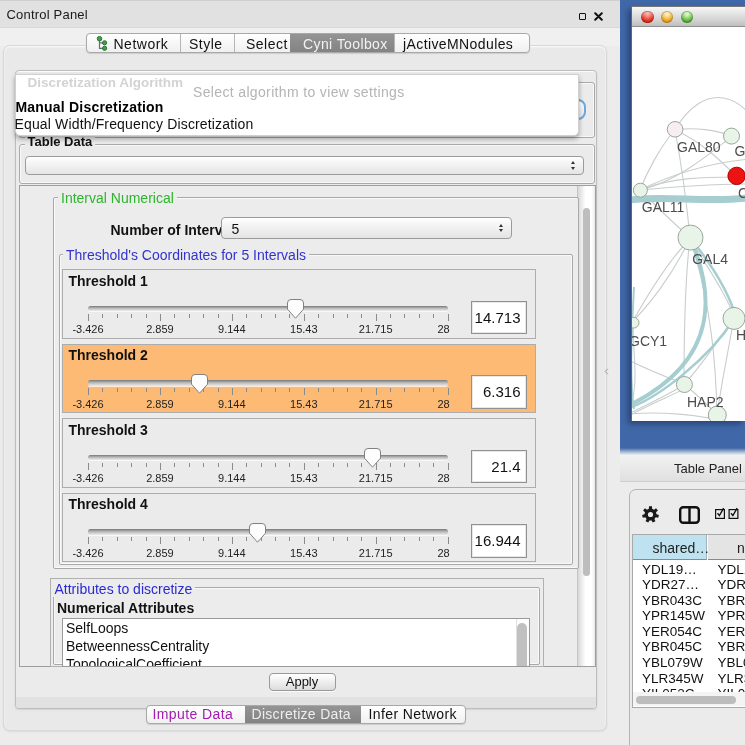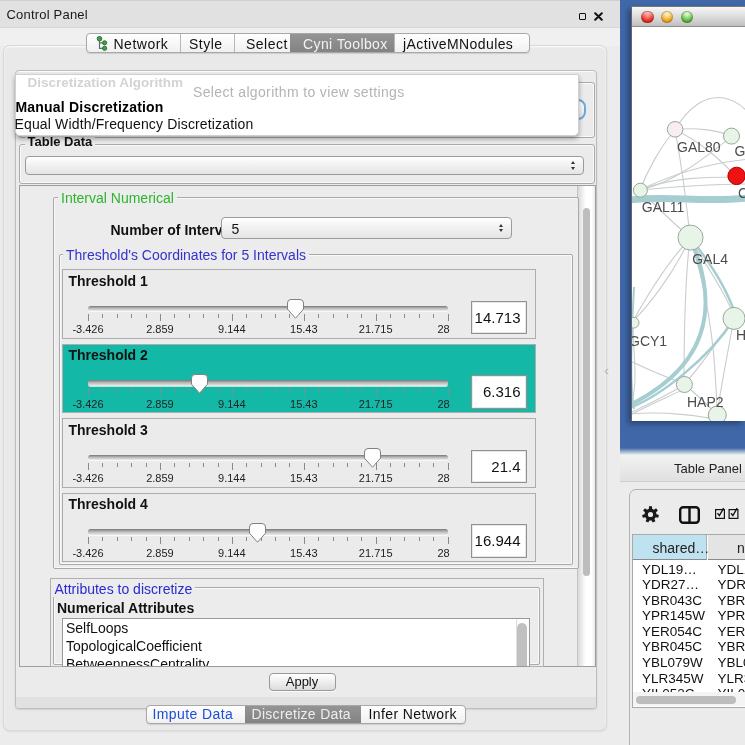--- a/index.html
+++ b/index.html
@@ -120,21 +120,21 @@
       <div class="abs" style="left:67.4px;top:53px;width:60px;text-align:center;font-size:11px;color:#222;">2.859</div>
       <div class="abs" style="left:139.3px;top:53px;width:60px;text-align:center;font-size:11px;color:#222;">9.144</div>
       <div class="abs" style="left:211.3px;top:53px;width:60px;text-align:center;font-size:11px;color:#222;">15.43</div>
       <div class="abs" style="left:283.2px;top:53px;width:60px;text-align:center;font-size:11px;color:#222;">21.715</div>
       <div class="abs" style="left:351.1px;top:53px;width:60px;text-align:center;font-size:11px;color:#222;">28</div>
       <svg class="abs" style="left:224.8px;top:29px;" width="17" height="20" viewBox="0 0 17 20">
         <path d="M4 0.5 h9 a3.5 3.5 0 0 1 3.5 3.5 v6.2 l-8 9 l-8 -9 v-6.2 a3.5 3.5 0 0 1 3.5 -3.5 z" fill="#fdfdfd" stroke="#818181" stroke-width="1"></path>
       </svg>
       <div class="abs" style="left:408.5px;top:30.5px;width:55.5px;height:33.5px;border:1px solid #919191;background:#fff;box-shadow:inset 0 0 0 1px #e8e8e8;font-size:15px;color:#111;text-align:right;line-height:32px;padding-right:5px;">14.713</div>
     </div>
-    <div class="abs" style="left:61.5px;top:343.7px;width:474px;height:69.5px;border:1px solid #adadad;background:#14b8a6;">
+    <div class="abs" style="left:61.5px;top:343.7px;width:474px;height:69.5px;border:1px solid #adadad;background:#fdba74;">
       <div class="abs b13" style="left:6px;top:2.5px;">Threshold 2</div>
       <div class="abs" style="left:25.5px;top:35.5px;width:360px;height:5.5px;border-radius:2.5px;background:linear-gradient(#787878,#b9b9b9 45%,#ececec);box-shadow:0 1px 0 rgba(255,255,255,.7);"></div>
       <div class="abs" style="left:25.5px;top:43.5px;width:1px;height:7px;background:#8a8a8a;"></div>
       <div class="abs" style="left:39.9px;top:43.5px;width:1px;height:4px;background:#8a8a8a;"></div>
       <div class="abs" style="left:54.3px;top:43.5px;width:1px;height:4px;background:#8a8a8a;"></div>
       <div class="abs" style="left:68.7px;top:43.5px;width:1px;height:4px;background:#8a8a8a;"></div>
       <div class="abs" style="left:83.0px;top:43.5px;width:1px;height:4px;background:#8a8a8a;"></div>
       <div class="abs" style="left:97.4px;top:43.5px;width:1px;height:7px;background:#8a8a8a;"></div>
       <div class="abs" style="left:111.8px;top:43.5px;width:1px;height:4px;background:#8a8a8a;"></div>
       <div class="abs" style="left:126.2px;top:43.5px;width:1px;height:4px;background:#8a8a8a;"></div>
@@ -249,34 +249,34 @@
     </div>
   </div>
 
 <div class="abs" style="left:49.5px;top:577.5px;width:494px;height:89px;border:1px solid #b0b0b0;"></div>
 <div class="groupbox" style="left:52.5px;top:587px;width:487px;height:78px;border-radius:2px;"></div>
 <div class="grouplabel" style="left:51.5px;top:580.5px;color:#2a2ad4;background:#ececec;">Attributes to discretize</div>
 <div class="abs b13" style="left:57px;top:600px;">Numerical Attributes</div>
 
 <div class="abs" style="left:61.5px;top:617.5px;width:468px;height:49px;background:#fff;border:1px solid #999;overflow:hidden;font-size:14px;color:#111;">
   <div style="padding-left:3.5px;height:18px;line-height:18px;">SelfLoops</div>
+  <div style="padding-left:3.5px;height:18px;line-height:18px;">BetweennessCentrality</div>
   <div style="padding-left:3.5px;height:18px;line-height:18px;">TopologicalCoefficient</div>
-  <div style="padding-left:3.5px;height:18px;line-height:18px;">BetweennessCentrality</div>
   <div style="position:absolute;right:0;top:0;width:13px;height:100%;background:#fdfdfd;border-left:1px solid #e0e0e0;"></div>
   <div style="position:absolute;right:1.5px;top:4px;width:10px;height:60px;background:#c0c0c0;border-radius:5px;"></div>
 </div>
 
 <div class="abs" style="left:268.5px;top:672.5px;width:67px;height:18.5px;border:1px solid #999;border-radius:4px;background:linear-gradient(#ffffff,#eeeeee 50%,#dcdcdc);font-size:13px;color:#111;text-align:center;line-height:16px;box-shadow:0 1px 0 rgba(255,255,255,.8);">Apply</div>
 
 <div class="abs" style="left:146px;top:705px;width:320px;height:19px;background:linear-gradient(#ffffff,#f0f0f0);border:1px solid #a8a8a8;border-radius:4px;box-shadow:0 1px 1px rgba(0,0,0,.12);overflow:hidden;display:flex;">
   <div style="width:97.5px;"></div>
   <div style="width:116px;background:linear-gradient(#949494,#838383);"></div>
   <div style="flex:1;"></div>
 </div>
-<div class="abs" style="left:152.5px;top:706px;font-size:14px;letter-spacing:0.4px;color:#1d4ed8;">Impute Data</div>
+<div class="abs" style="left:152.5px;top:706px;font-size:14px;letter-spacing:0.4px;color:#a21caf;">Impute Data</div>
 <div class="abs" style="left:251.5px;top:706px;font-size:14px;letter-spacing:0.3px;color:#eeeeee;">Discretize Data</div>
 <div class="abs" style="left:368.5px;top:706px;font-size:14px;letter-spacing:0.4px;color:#111;">Infer Network</div>
 
 <div class="abs" style="left:14.5px;top:74px;width:564px;height:62px;background:#fff;border:1px solid #d0d0d0;border-radius:0 0 5px 5px;box-shadow:0 3px 5px rgba(0,0,0,.32);"></div>
 <div class="abs" style="left:27.5px;top:75px;font-size:13.5px;font-weight:bold;color:#d3d3d3;">Discretization Algorithm</div>
 <div class="abs" style="left:193px;top:84px;font-size:14px;letter-spacing:0.35px;color:#b4b4b4;">Select algorithm to view settings</div>
 <div class="abs" style="left:15.5px;top:98.5px;font-size:14px;font-weight:bold;letter-spacing:0.2px;color:#000;">Manual Discretization</div>
 <div class="abs" style="left:14.5px;top:115.5px;font-size:14px;letter-spacing:0.15px;color:#111;">Equal Width/Frequency Discretization</div>
 
 <svg class="abs" style="left:603.5px;top:367.5px;" width="5" height="7" viewBox="0 0 5 7">

